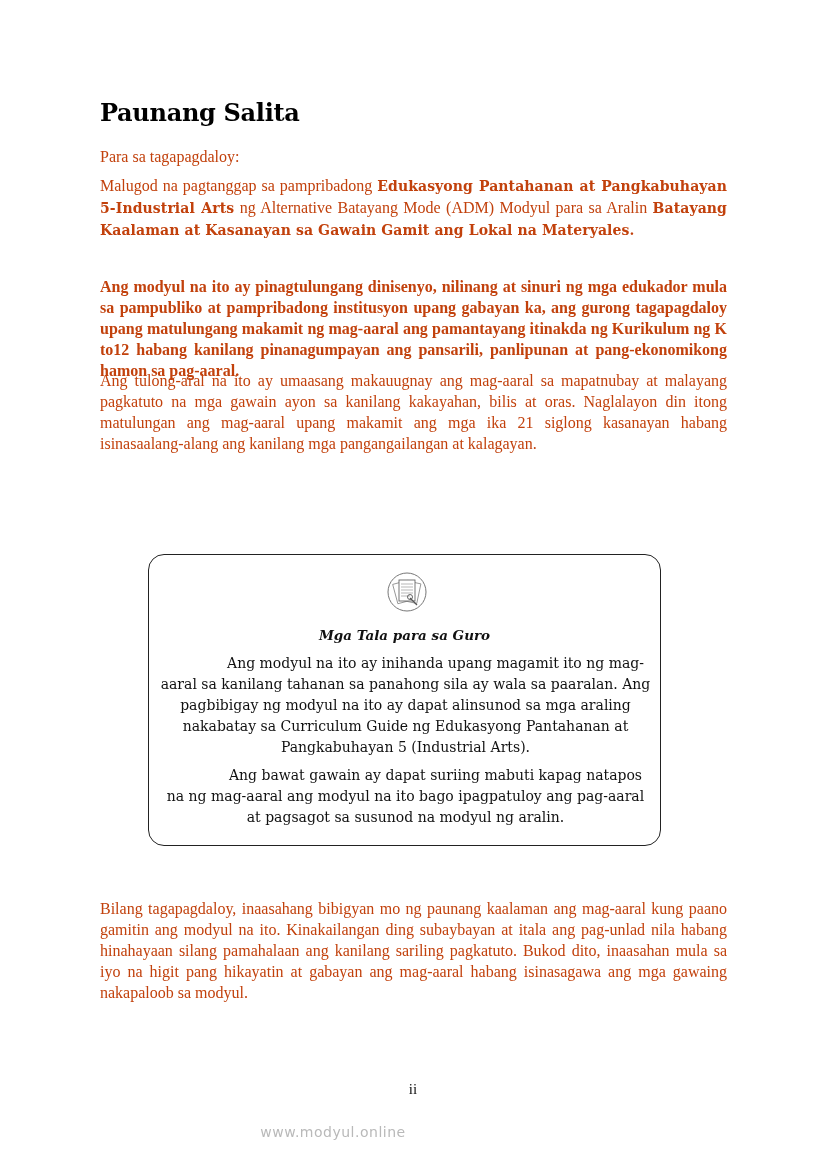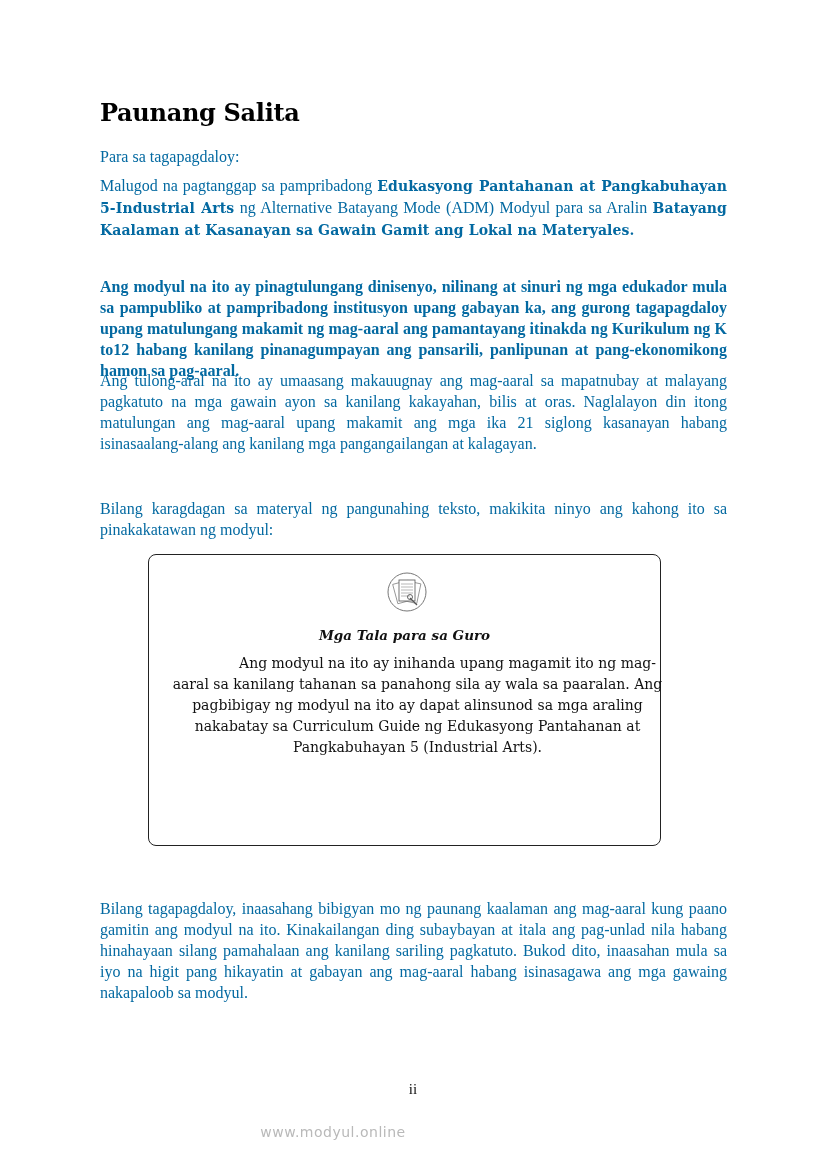--- a/index.html
+++ b/index.html
@@ -6,35 +6,35 @@
     body { width: 826px; height: 1169px; position: relative; overflow: hidden; color: #111; }
     .page { position: absolute; left: 0; top: 0; width: 826px; height: 1169px; }
     .title {
       position: absolute; left: 100px; top: 98px;
       font-family: "DejaVu Serif", serif; font-weight: bold; font-size: 24px; letter-spacing: -0.3px;
       margin: 0; color: #000;
     }
     .para {
       position: absolute; left: 100px; width: 627px;
       font-family: "Liberation Serif", serif; font-size: 16px; line-height: 21px;
-      text-align: justify; margin: 0; color: #0369a1;
+      text-align: justify; margin: 0; color: #c2410c;
     }
     .para b { font-family: "DejaVu Serif", serif; font-weight: bold; font-size: 14px; letter-spacing: 0.1px; }
     .box {
       position: absolute; left: 148px; top: 554px; width: 513px; height: 292px;
-      border: 1.5px solid #222; border-radius: 8px; box-sizing: border-box; padding-left: 30px;
+      border: 1.5px solid #222; border-radius: 16px; box-sizing: border-box; padding-left: 30px;
     }
     .box-icon { position: absolute; left: 237px; top: 16px; width: 42px; height: 42px; }
     .box-title {
       position: absolute; left: 0; top: 72px; width: 100%; text-align: center;
       font-family: "DejaVu Serif", serif; font-style: italic; font-weight: bold; font-size: 13.5px;
       color: #111;
     }
     .box-text {
-      position: absolute; left: 22px; width: 493px; text-align: center;
+      position: absolute; left: 10px; width: 493px; text-align: center;
       font-family: "DejaVu Serif", serif; font-size: 14px; line-height: 21px; color: #111; margin: 0;
     }
     .indent { padding-left: 60px; }
     .pagenum {
       position: absolute; left: 0; width: 826px; top: 1081px; text-align: center;
       font-family: "Liberation Serif", serif; font-size: 15px; color: #111;
     }
     .watermark {
       position: absolute; left: 0; width: 666px; top: 1124px; text-align: center;
       font-family: "DejaVu Sans", sans-serif; font-size: 14px; color: #b9b9b9; letter-spacing: 0.5px;
@@ -45,37 +45,37 @@
 
 <div class="page">
   <h1 class="title">Paunang Salita</h1>
 
   <p class="para" style="top:146px;">Para sa tagapagdaloy:</p>
 
   <p class="para" style="top:175px;"><span>Malugod na pagtanggap sa pampribadong </span><b>Edukasyong Pantahanan at Pangkabuhayan 5-Industrial Arts</b><span> ng Alternative Batayang Mode (ADM) Modyul para sa Aralin </span><b>Batayang Kaalaman at Kasanayan sa Gawain Gamit ang Lokal na Materyales.</b></p>
 
   <p class="para" style="top:276px;font-weight:bold;">Ang modyul na ito ay pinagtulungang dinisenyo, nilinang at sinuri ng mga edukador mula sa pampubliko at pampribadong institusyon upang gabayan ka, ang gurong tagapagdaloy upang matulungang makamit ng mag-aaral ang pamantayang itinakda ng Kurikulum ng K to12 habang kanilang pinanagumpayan ang pansarili, panlipunan at pang-ekonomikong hamon sa pag-aaral.</p>
   <p class="para" style="top:370px;">Ang tulong-aral na ito ay umaasang makauugnay ang mag-aaral sa mapatnubay at malayang pagkatuto na mga gawain ayon sa kanilang kakayahan, bilis at oras. Naglalayon din itong matulungan ang mag-aaral upang makamit ang mga ika 21 siglong kasanayan habang isinasaalang-alang ang kanilang mga pangangailangan at kalagayan.</p>
-  <p class="para" style="top:498px;">Bilang karagdagan sa materyal ng pangunahing teksto, makikita ninyo ang kahong ito sa pinakakatawan ng modyul:</p>
 
   <div class="box">
     <svg class="box-icon" viewBox="0 0 42 42">
       <circle cx="21" cy="21" r="19" fill="none" stroke="#777" stroke-width="1"></circle>
       <rect x="9" y="11" width="16" height="20" fill="#fff" stroke="#888" stroke-width="0.8" transform="rotate(-15 17 21)"></rect>
       <rect x="17" y="11" width="16" height="20" fill="#fff" stroke="#888" stroke-width="0.8" transform="rotate(12 25 21)"></rect>
       <rect x="13" y="9" width="16" height="21" fill="#fff" stroke="#666" stroke-width="0.9"></rect>
       <line x1="15" y1="13" x2="27" y2="13" stroke="#999" stroke-width="0.7"></line>
       <line x1="15" y1="16" x2="27" y2="16" stroke="#999" stroke-width="0.7"></line>
       <line x1="15" y1="19" x2="27" y2="19" stroke="#999" stroke-width="0.7"></line>
       <line x1="15" y1="22" x2="27" y2="22" stroke="#999" stroke-width="0.7"></line>
       <line x1="15" y1="25" x2="24" y2="25" stroke="#999" stroke-width="0.7"></line>
       <path d="M24 27 L31 34" stroke="#555" stroke-width="1.2"></path>
       <circle cx="24" cy="26" r="2.5" fill="none" stroke="#555" stroke-width="0.9"></circle>
     </svg>
     <div class="box-title">Mga Tala para sa Guro</div>
     <p class="box-text" style="top:98px;"><span class="indent"></span><span>Ang modyul na ito ay inihanda upang magamit ito ng mag-aaral sa kanilang tahanan sa panahong sila ay wala sa paaralan. Ang pagbibigay ng modyul na ito ay dapat alinsunod sa mga araling nakabatay sa Curriculum Guide ng Edukasyong Pantahanan at Pangkabuhayan 5 (Industrial Arts).</span></p>
+    <p class="box-text" style="top:210px;"><span class="indent"></span><span>Ang bawat gawain ay dapat suriing mabuti kapag natapos na ng mag-aaral ang modyul na ito bago ipagpatuloy ang pag-aaral at pagsagot sa susunod na modyul ng aralin.</span></p>
   </div>
 
   <p class="para" style="top:898px;">Bilang tagapagdaloy, inaasahang bibigyan mo ng paunang kaalaman ang mag-aaral kung paano gamitin ang modyul na ito. Kinakailangan ding subaybayan at itala ang pag-unlad nila habang hinahayaan silang pamahalaan ang kanilang sariling pagkatuto. Bukod dito, inaasahan mula sa iyo na higit pang hikayatin at gabayan ang mag-aaral habang isinasagawa ang mga gawaing nakapaloob sa modyul.</p>
 
   <div class="pagenum">ii</div>
   <div class="watermark">www.modyul.online</div>
 </div>
 
 </body></html>

